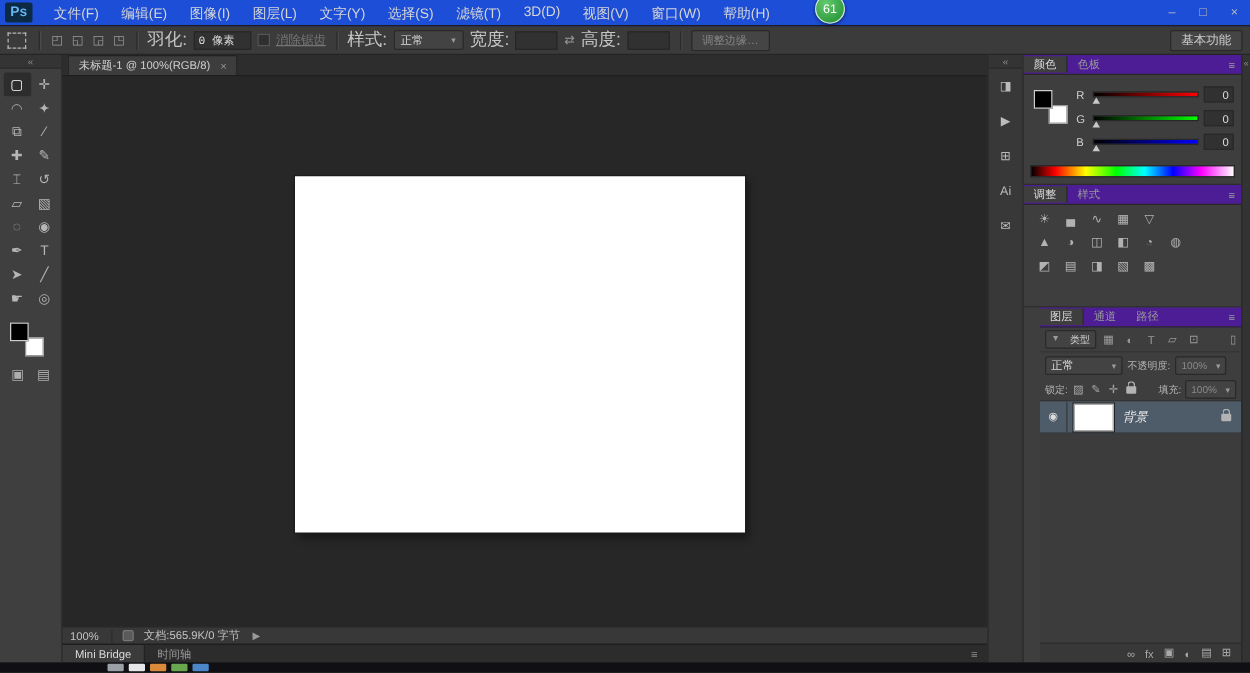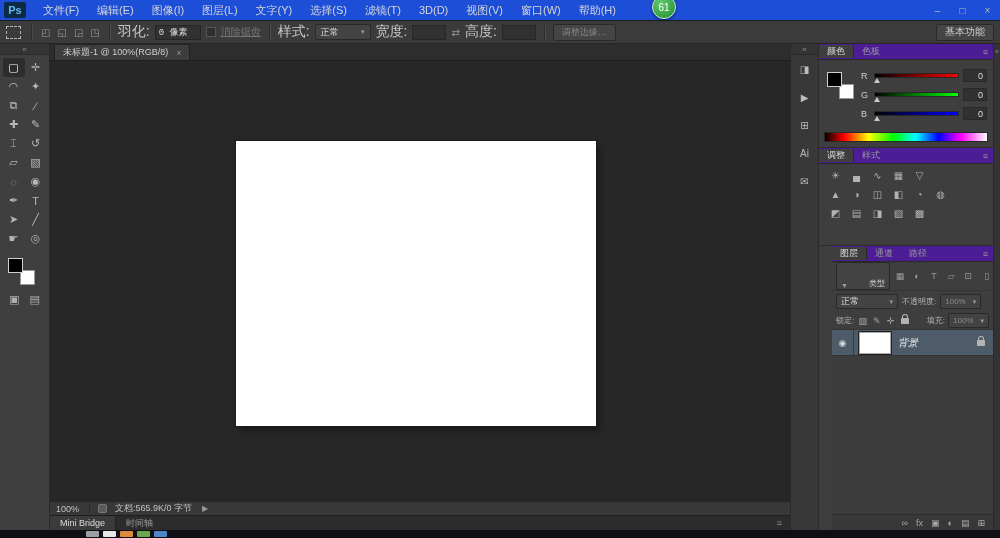--- a/index.html
+++ b/index.html
@@ -88,21 +88,21 @@
   .slider-value { width:24px; height:13px; background:#313131; border:1px solid #282828; color:#ddd; font-size:9px; display:flex; align-items:center; justify-content:flex-end; padding:0 3px; }
   .spectrum { position:absolute; left:5px; right:5px; bottom:5px; height:10px; border:1px solid #282828; background:linear-gradient(to right,#000 0%,#f00 12%,#ff0 27%,#0f0 42%,#0ff 56%,#00f 70%,#f0f 84%,#fff 100%); }
 
   .adj-body { flex:0 0 82px; border-bottom:1px solid #2d2d2d; padding:3px 7px; }
   .adj-title { color:#cfcfcf; font-size:10px; margin:2px 0 5px; }
   .adj-row { display:flex; gap:2px; margin-bottom:3px; }
   .adj-icon { width:19px; height:16px; display:flex; align-items:center; justify-content:center; color:#b2b2b2; font-size:10px; }
 
   .layers-panel { flex:1; display:flex; flex-direction:column; min-height:0;margin-left:13px; }
   .filter-row { flex:0 0 20px; display:flex; align-items:center; gap:3px; padding:0 4px; border-bottom:1px solid #343434; }
-  .filter-select { height:28px; background:#434343; border:1px solid #292929; border-radius:2px; display:flex; align-items:flex-end; gap:21px; padding:0 4px; color:#cfcfcf; font-size:8px; }
+  .filter-select { height:15px; background:#434343; border:1px solid #292929; border-radius:2px; display:flex; align-items:center; gap:8px; padding:0 4px; color:#cfcfcf; font-size:8px; }
   .funnel-icon { font-size:7px; color:#9a9a9a; }
   .filter-icon { width:14px; text-align:center; color:#9a9a9a; font-size:9px; }
   .filter-toggle { margin-left:auto; color:#9a9a9a; font-size:9px; }
   .blend-row { flex:0 0 21px; display:flex; align-items:center; gap:4px; padding:0 4px; }
   .blend-select { width:62px; height:15px; background:#434343; border:1px solid #292929; border-radius:2px; display:flex; align-items:center; justify-content:space-between; padding:0 4px; color:#ddd; font-size:9px; }
   .mini-label { color:#b5b5b5; font-size:8px; }
   .mini-select { height:15px; background:#434343; border:1px solid #292929; border-radius:2px; display:flex; align-items:center; gap:3px; padding:0 4px; color:#8a8a8a; font-size:8px; }
   .lock-row { flex:0 0 18px; display:flex; align-items:center; gap:3px; padding:0 4px; border-bottom:1px solid #343434; }
   .lock-icon { width:11px; text-align:center; color:#a5a5a5; font-size:9px; }
   .lock-shape { position:relative; width:8px; height:6px; background:#b3b3b3; border-radius:1px; margin-left:2px; }

